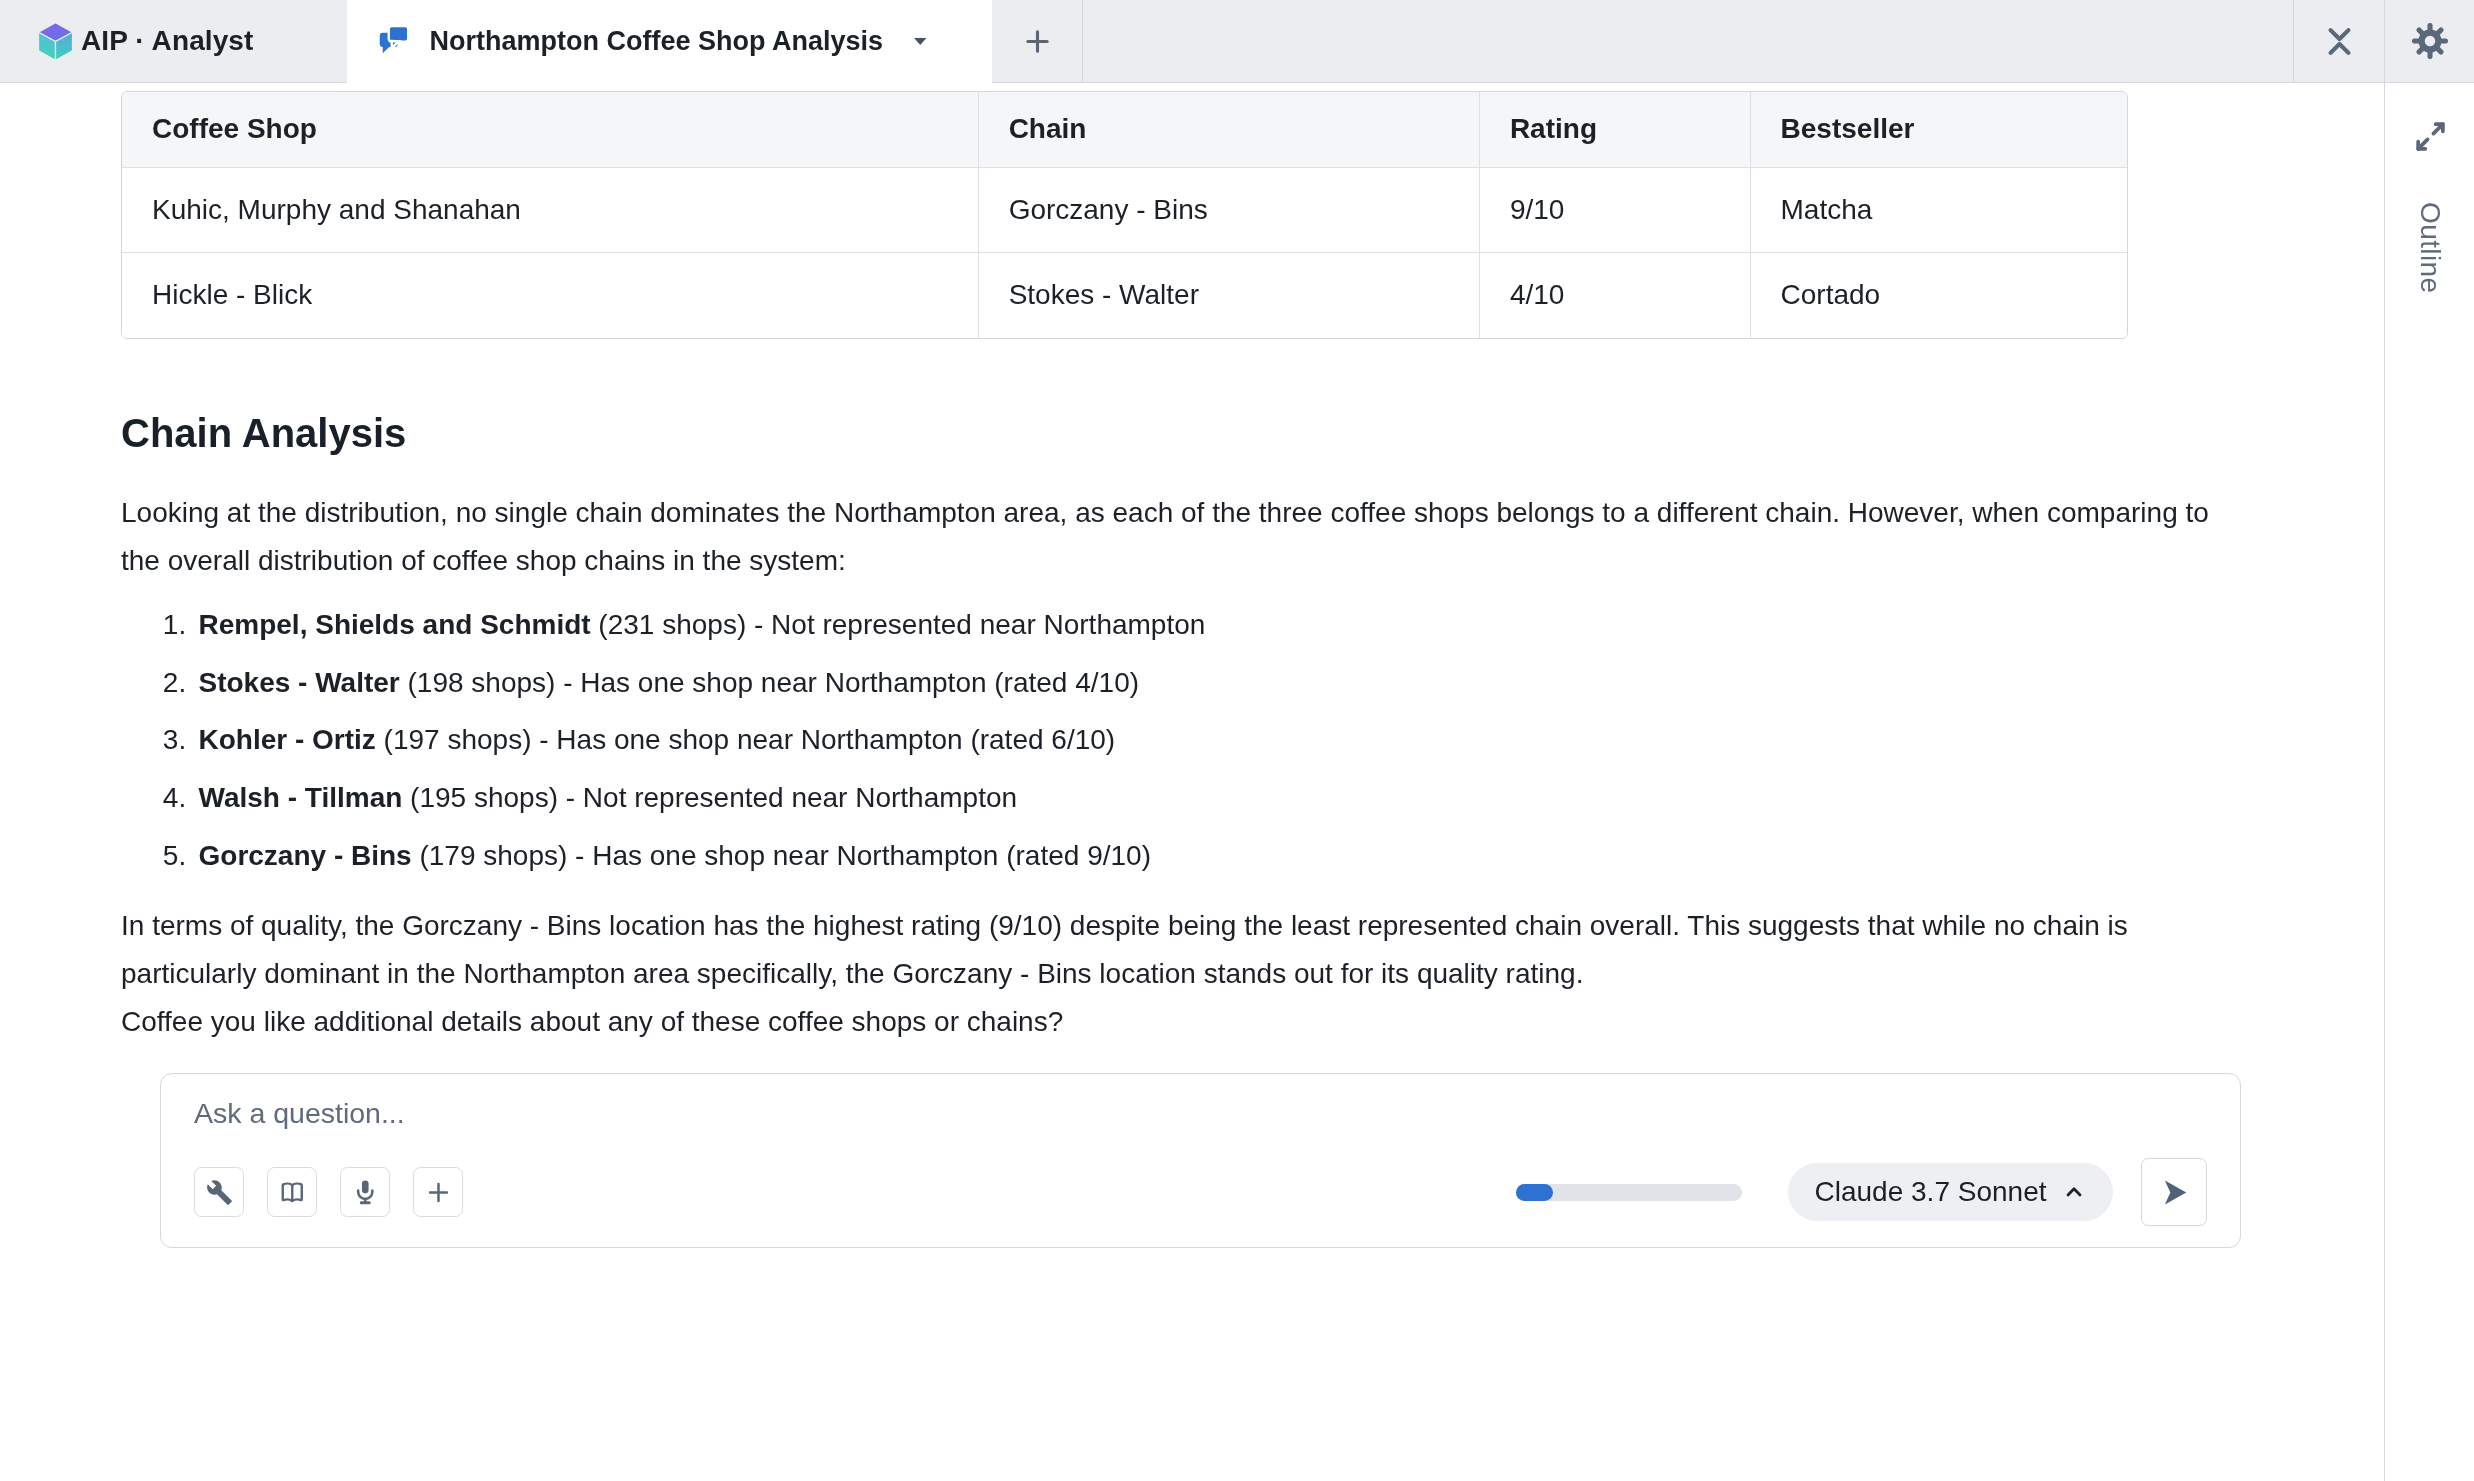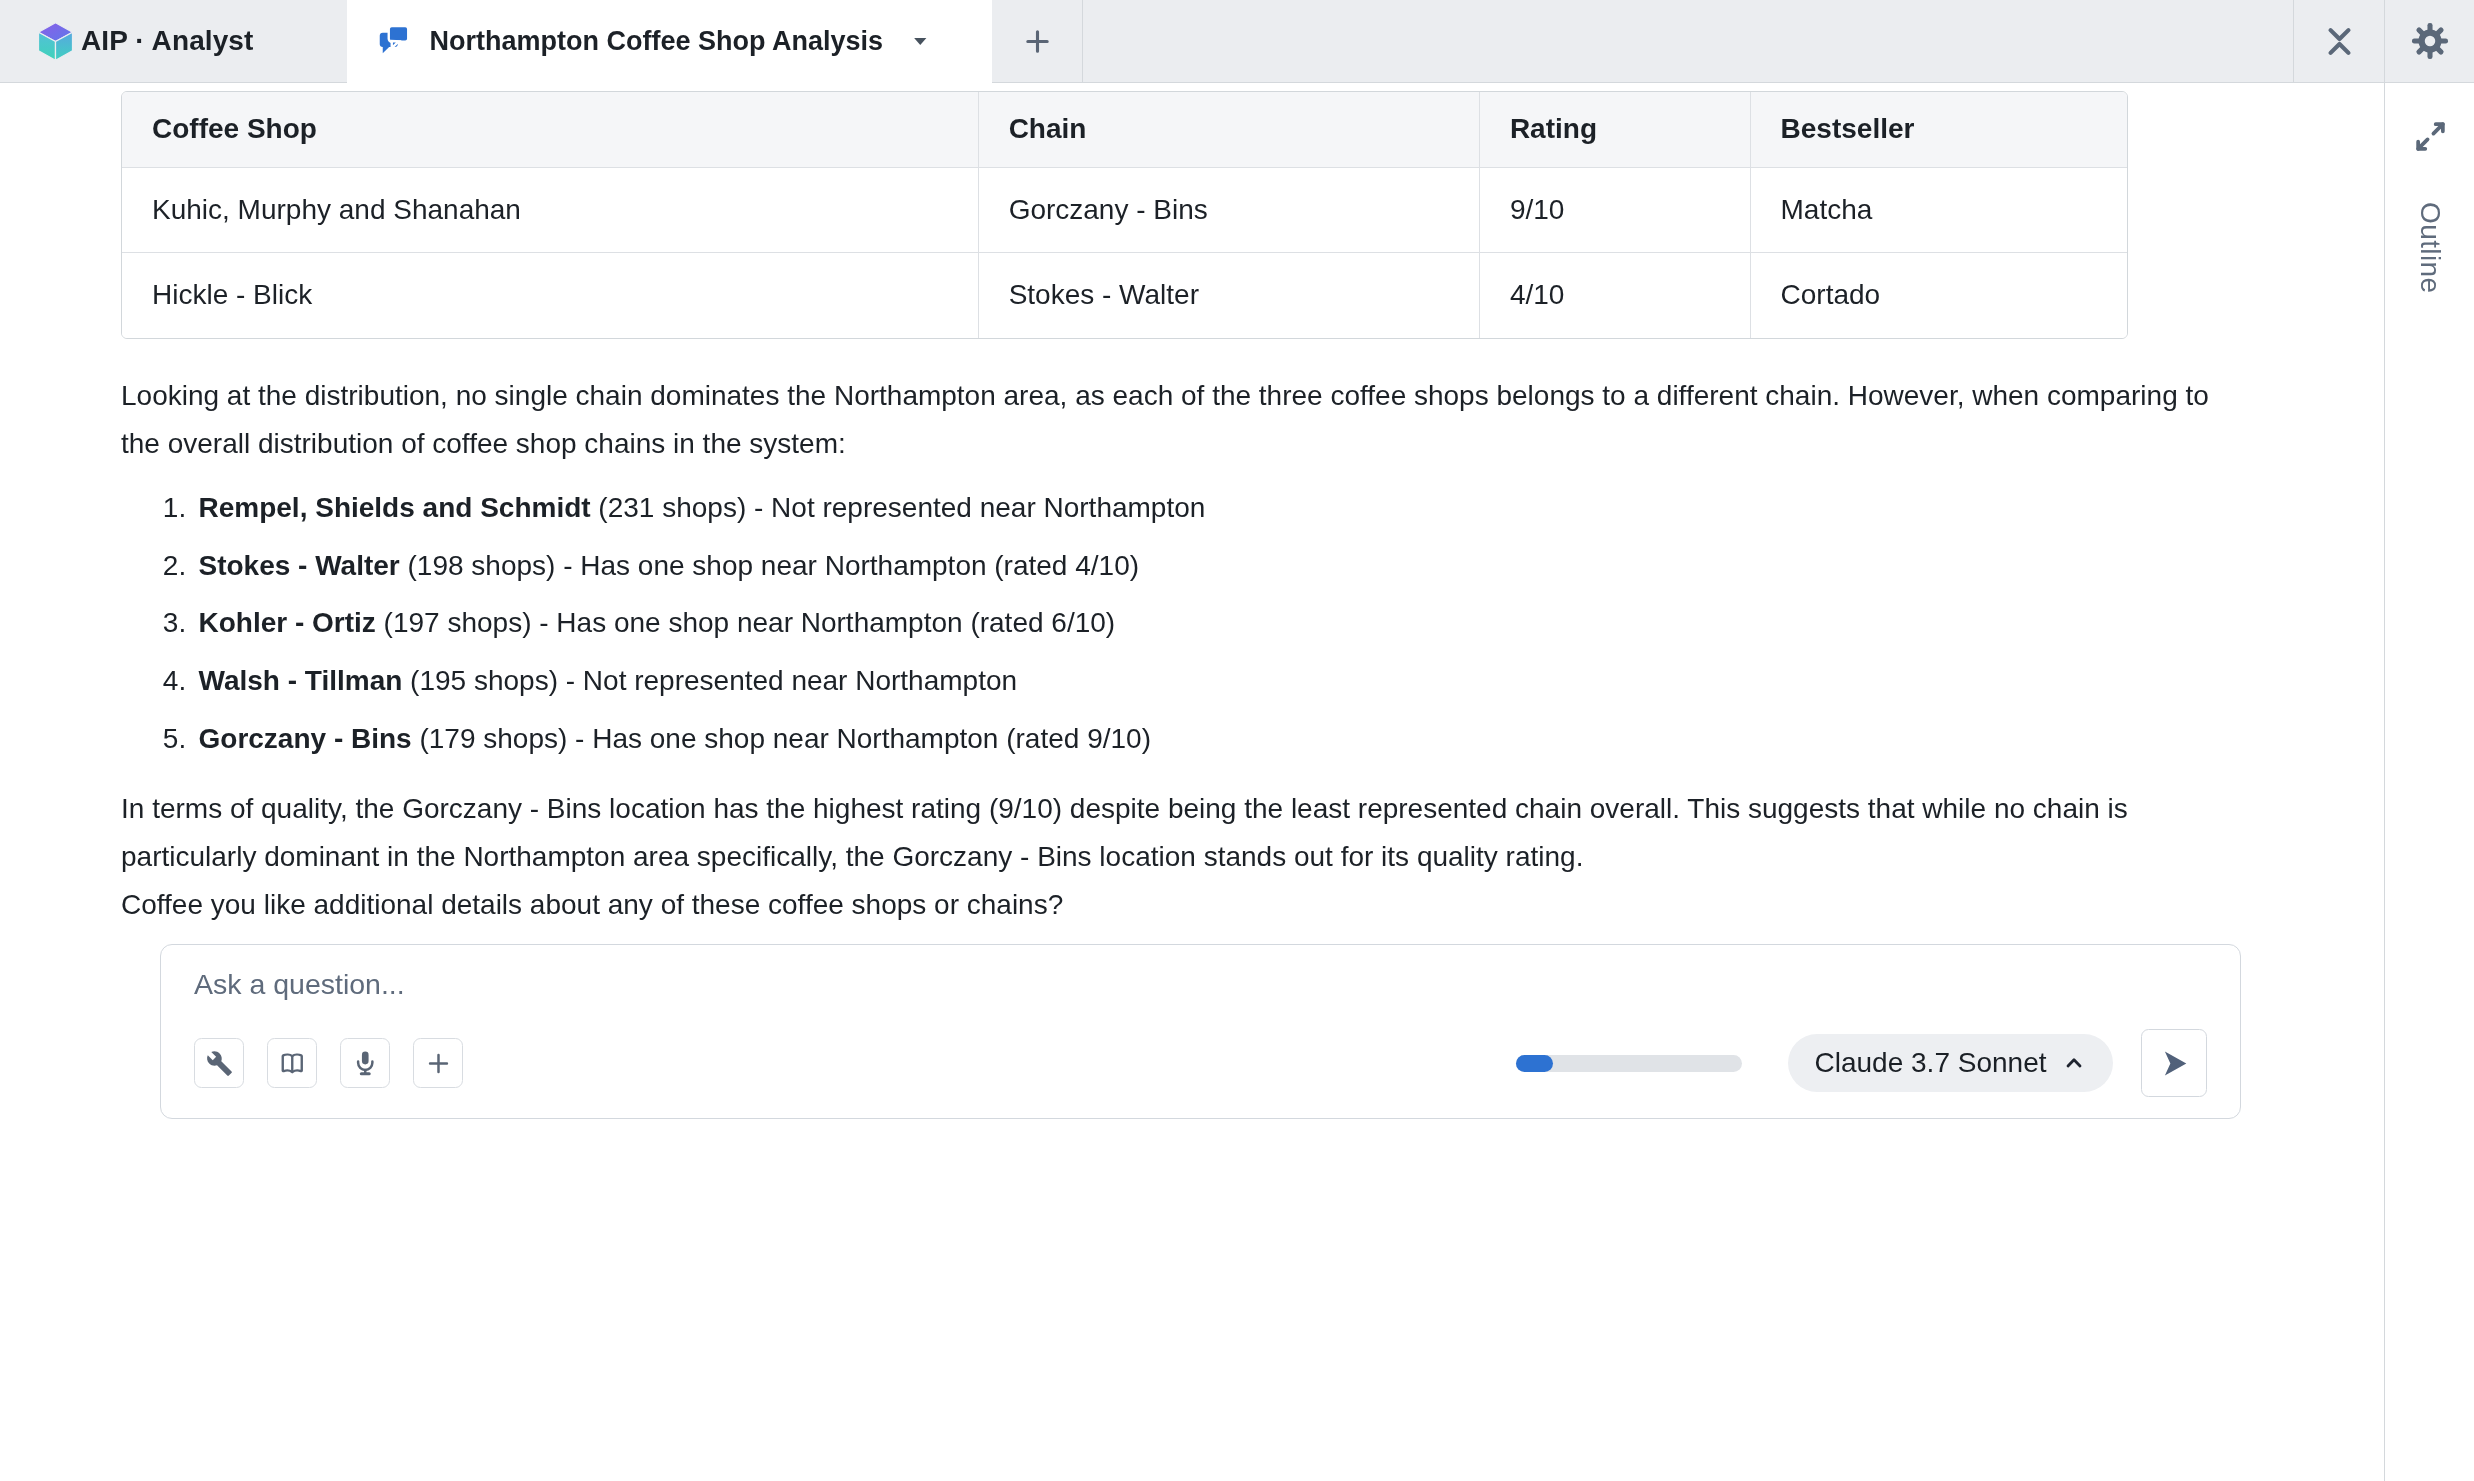--- a/index.html
+++ b/index.html
@@ -114,21 +114,21 @@
     padding-left: 73px;
     font-size: 28px;
     line-height: 48px;
     list-style: decimal;
   }
   .analysis ol li { margin-bottom: 9.7px; padding-left: 4.5px; }
   .analysis b { font-weight: 700; }
 
   
   .composer {
-    margin: 15px 0 0 160px;
+    margin: 27px 0 0 160px;
     width: 2081px;
     height: 175px;
     border: 1.5px solid #d3d8de;
     border-radius: 12px;
     padding: 22.5px 33px 21px 33px;
     display: flex;
     flex-direction: column;
     justify-content: space-between;
     background: #ffffff;
   }
@@ -302,20 +302,21 @@
           <td>Hickle - Blick</td>
           <td>Stokes - Walter</td>
           <td>4/10</td>
           <td>Cortado</td>
         </tr>
       </tbody>
     </table>
   </div>
 
   <div class="analysis">
+    <h2>Chain Analysis</h2>
     <p>Looking at the distribution, no single chain dominates the Northampton area, as each of the three coffee shops belongs to a different chain. However, when comparing to the overall distribution of coffee shop chains in the system:</p>
     <ol>
       <li><b>Rempel, Shields and Schmidt</b><span> (231 shops) - Not represented near Northampton</span></li>
       <li><b>Stokes - Walter</b><span> (198 shops) - Has one shop near Northampton (rated 4/10)</span></li>
       <li><b>Kohler - Ortiz</b><span> (197 shops) - Has one shop near Northampton (rated 6/10)</span></li>
       <li><b>Walsh - Tillman</b><span> (195 shops) - Not represented near Northampton</span></li>
       <li><b>Gorczany - Bins</b><span> (179 shops) - Has one shop near Northampton (rated 9/10)</span></li>
     </ol>
     <p style="margin-top:22.5px;">In terms of quality, the Gorczany - Bins location has the highest rating (9/10) despite being the least represented chain overall. This suggests that while no chain is particularly dominant in the Northampton area specifically, the Gorczany - Bins location stands out for its quality rating.</p>
     <p class="followup">Coffee you like additional details about any of these coffee shops or chains?</p>

